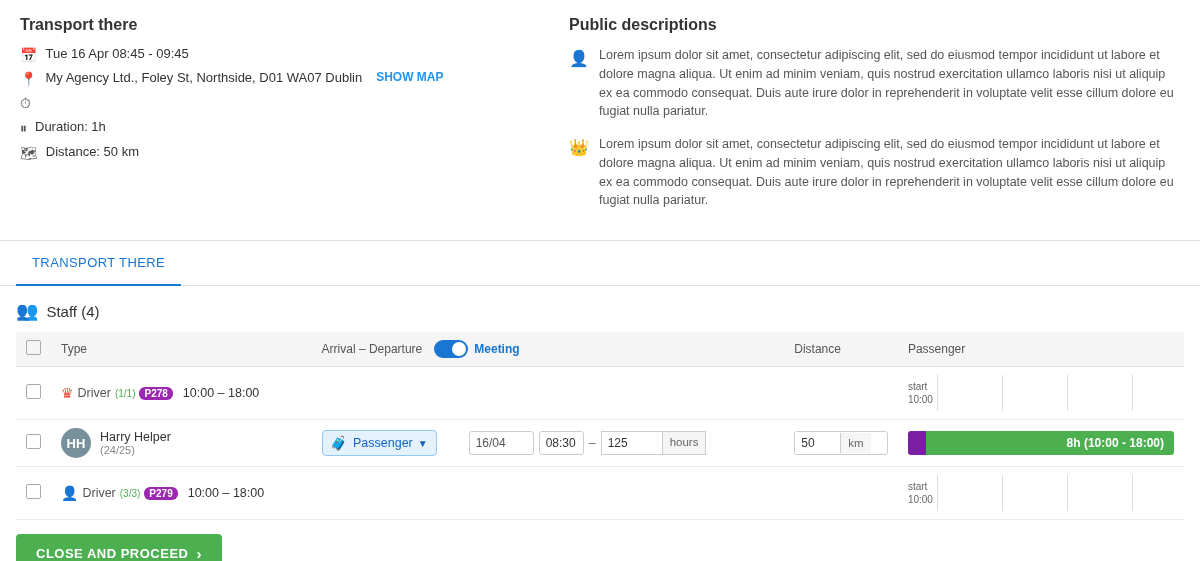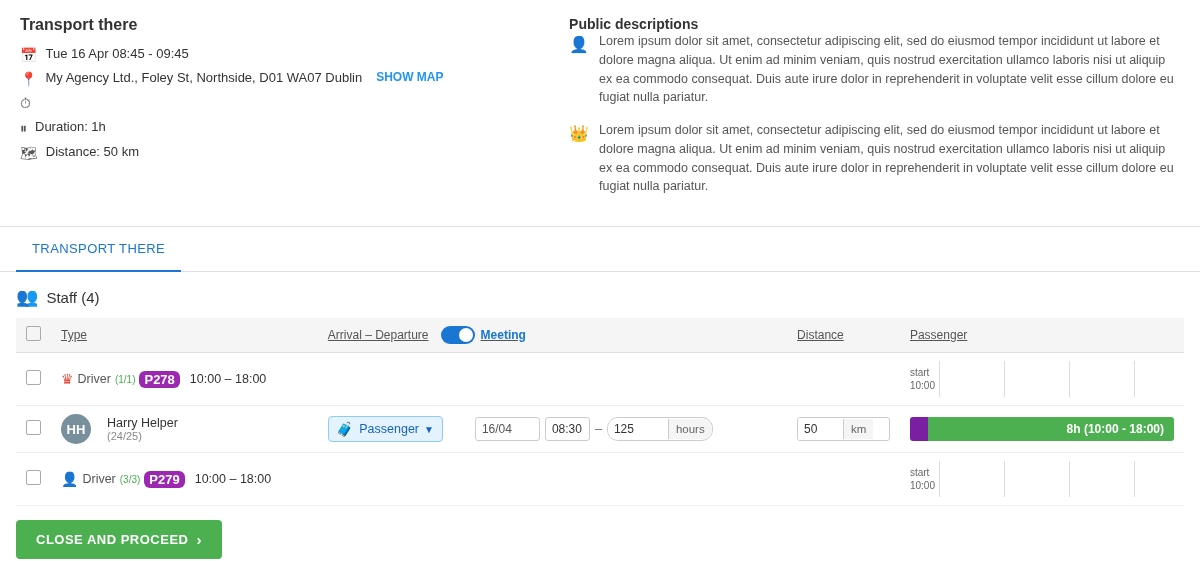--- a/index.html
+++ b/index.html
@@ -12,21 +12,21 @@
       gap: 40px;
     }
 
     .transport-info { flex: 1; }
     .transport-info h2 { font-size: 16px; font-weight: 600; margin-bottom: 12px; }
     .info-row { display: flex; align-items: flex-start; gap: 8px; margin-bottom: 7px; font-size: 13px; color: #333; }
     .info-icon { font-size: 14px; color: #555; margin-top: 1px; flex-shrink: 0; }
     .show-map-link { color: #2196F3; font-size: 12px; font-weight: 600; margin-left: 6px; cursor: pointer; text-decoration: none; }
 
     .public-desc { flex: 1.2; }
-    .public-desc h3 { font-size: 14px; font-weight: 600; margin-bottom: 0; }
+    .public-desc h3 { font-size: 16px; font-weight: 600; margin-bottom: 12px; }
     .desc-item { display: flex; gap: 10px; margin-bottom: 14px; font-size: 12.5px; color: #555; line-height: 1.5; }
     .desc-icon { font-size: 16px; flex-shrink: 0; margin-top: 1px; }
 
     .tabs-bar {
       display: flex;
       border-bottom: 1px solid #e0e0e0;
       padding: 0 16px;
       margin-bottom: 0;
     }
     .tab {
@@ -53,38 +53,37 @@
     table { width: 100%; border-collapse: collapse; font-size: 12.5px; }
     thead tr { background: #f5f5f5; }
     thead th {
       padding: 8px 10px;
       text-align: left;
       font-weight: 500;
       color: #555;
       font-size: 12px;
       border-bottom: 1px solid #e0e0e0;
       white-space: nowrap;
-      text-decoration: underline;
     }
     tbody tr { border-bottom: 1px solid #eeeeee; }
     tbody td { padding: 8px 10px; vertical-align: middle; }
 
     .checkbox-cell { width: 28px; }
     .checkbox { width: 15px; height: 15px; border: 1.5px solid #aaa; border-radius: 2px; cursor: pointer; display: inline-block; }
 
     .driver-badge {
       display: inline-flex; align-items: center; gap: 4px;
       font-size: 12.5px; color: #555;
     }
     .crown-icon { color: #e74c3c; font-size: 14px; }
     .fraction-green { color: #4CAF50; font-size: 10px; }
     .badge-purple {
       background: #9C27B0; color: #fff;
       padding: 1px 5px; border-radius: 6px;
-      font-size: 13px; font-weight: 600;
+      font-size: 10px; font-weight: 600;
     }
 
     .avatar {
       width: 30px; height: 30px; border-radius: 50%;
       background: #78909C;
       display: inline-flex; align-items: center; justify-content: center;
       color: #fff; font-size: 13px; font-weight: 600;
     }
     .staff-name { font-size: 12.5px; color: #333; }
     .staff-sub { font-size: 11px; color: #888; }
@@ -106,22 +105,22 @@
       width: 65px;
     }
     .time-input {
       border: 1px solid #ccc; border-radius: 3px;
       padding: 4px 6px; font-size: 12px; color: #333;
       width: 45px;
     }
     .dash { color: #666; }
 
     .duration-input-wrap {
-      display: flex; align-items: center;
-      border: 1px solid #ccc; border-radius: 11px;
+      display: flex; 
+      border: 1px solid #ccc; border-radius: 0;
       overflow: hidden;
     }
     .duration-input {
       border: none; padding: 4px 6px;
       font-size: 12px; color: #333; width: 60px;
     }
     .duration-unit {
       background: #f5f5f5; padding: 4px 7px;
       font-size: 11.5px; color: #666;
       border-left: 1px solid #ccc;
@@ -293,21 +292,21 @@
               <div class="divider-vert" style="margin-left:60px;"></div>
             </div>
           </td>
         </tr>
 
         <tr>
           <td class="checkbox-cell">
             <span class="checkbox"></span>
           </td>
           <td>
-            <div style="display:flex;align-items:center;gap:16px;">
+            <div style="display:flex;align-items:center;gap:9px;">
               <div class="avatar">HH</div>
               <div>
                 <div class="staff-name">Harry Helper</div>
                 <div class="staff-sub">(24/25)</div>
               </div>
             </div>
           </td>
           <td>
             <div style="display:flex;align-items:center;gap:8px;">
               <div class="passenger-select">

